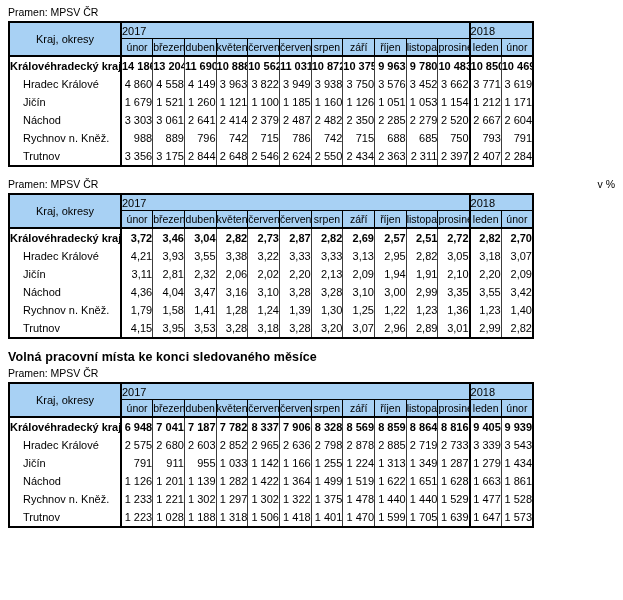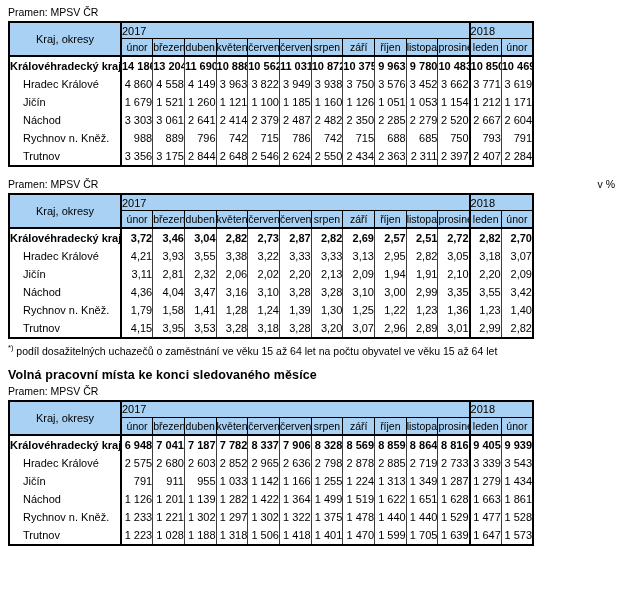--- a/index.html
+++ b/index.html
@@ -391,21 +391,20 @@
             <td class="num">2,96</td>
             <td class="num">2,89</td>
             <td class="num">3,01</td>
             <td class="num y18start">2,99</td>
             <td class="num">2,82</td>
           </tr>
         </tbody>
       </table>
   </section>
 
-  <div class="footnote"><sup>*)</sup><span> podíl dosažitelných uchazečů o zaměstnání ve věku 15 až 64 let na počtu obyvatel ve věku 15 až 64 let</span></div>
 
   <section class="tbl-section">
     <h2 class="tbl-title"><span>Volná pracovní místa ke konci sledovaného měsíce</span><sup></sup></h2>
     <div class="src-line">
       <span>Pramen: MPSV ČR</span>
       <span></span>
     </div>
     <table class="data">
         <colgroup>
           <col style="width:112px">

